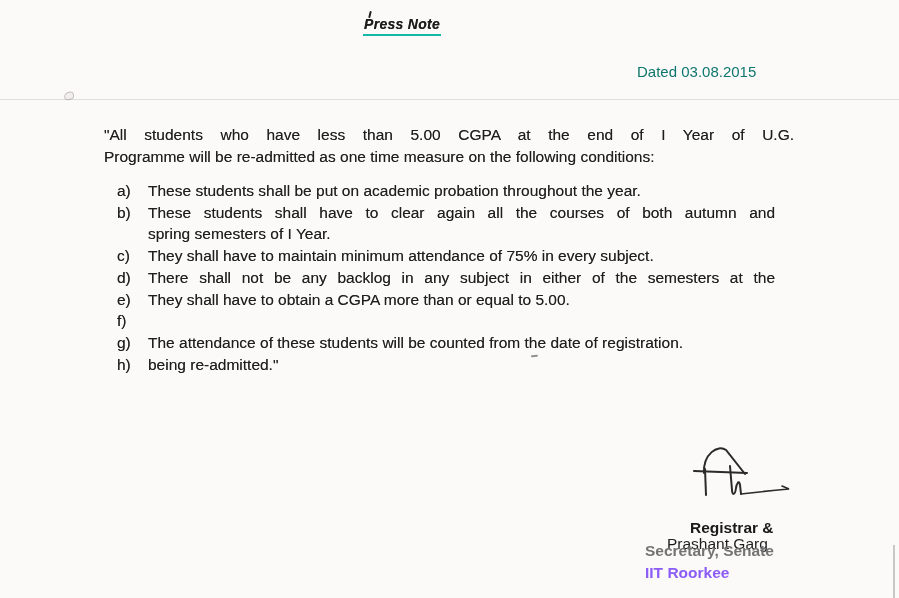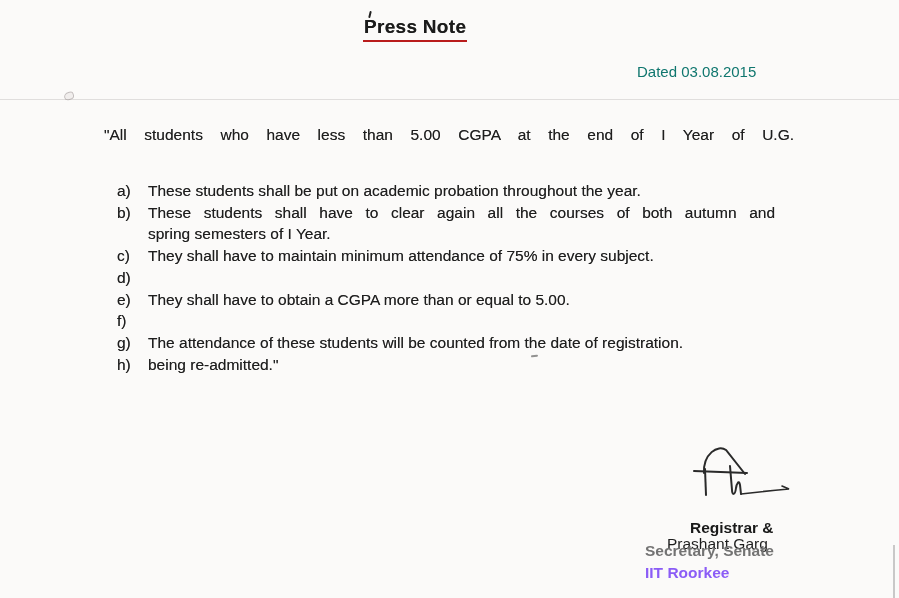--- a/index.html
+++ b/index.html
@@ -31,25 +31,26 @@
     position: absolute; left: 531px; top: 355px; width: 7px; height: 2px;
     background: rgba(60,60,60,0.55); border-radius: 2px; transform: rotate(-8deg);
   }
   .scan-redge {
     position: absolute; left: 893px; top: 545px; width: 2px; height: 53px;
     background: rgba(140,140,140,0.45);
   }
   
   .title {
     position: absolute; left: 363px; top: 16px;
-    font-size: 19px; font-weight: bold; letter-spacing: 0.3px;
+    font-size: 14px; font-weight: bold; letter-spacing: 0.3px;
     color: #1b1b1b;
-    border-bottom: 2px solid #b91c1c;
+    border-bottom: 2px solid #14b8a6;
     padding: 0 1px 2px 1px;
     text-shadow: 0 0 0.5px rgba(27,27,27,0.7);
+    font-style: italic;
   }
   .title-tick {
     position: absolute; left: 369px; top: 11px; width: 2px; height: 7px;
     background: #222; transform: rotate(14deg); border-radius: 1px;
   }
   .dateline {
     position: absolute; left: 637px; top: 63px;
     font-size: 15px; color: #0f766e;
   }
   
@@ -87,20 +88,21 @@
   <div class="scan-speck2"></div>
   <div class="scan-redge"></div>
 
   <div class="title-tick"></div>
   <div class="title">Press Note</div>
 
   <div class="dateline">Dated 03.08.2015</div>
 
   <div class="intro">
     <span class="line jline">"All students who have less than 5.00 CGPA at the end of I Year of U.G.</span>
+    <span class="line">Programme will be re-admitted as one time measure on the following conditions:</span>
   </div>
 
   <div class="conds">
 
     <div class="cond">
       <span class="cond-label">a)</span>
       <span class="cond-text">
         <span class="line">These students shall be put on academic probation throughout the year.</span>
       </span>
     </div>
@@ -116,20 +118,21 @@
     <div class="cond">
       <span class="cond-label">c)</span>
       <span class="cond-text">
         <span class="line">They shall have to maintain minimum attendance of 75% in every subject.</span>
       </span>
     </div>
 
     <div class="cond">
       <span class="cond-label">d)</span>
       <span class="cond-text">
+        <span class="line jline">There shall not be any backlog in any subject in either of the semesters at the</span>
       </span>
     </div>
 
     <div class="cond">
       <span class="cond-label">e)</span>
       <span class="cond-text">
         <span class="line">They shall have to obtain a CGPA more than or equal to 5.00.</span>
       </span>
     </div>
 

